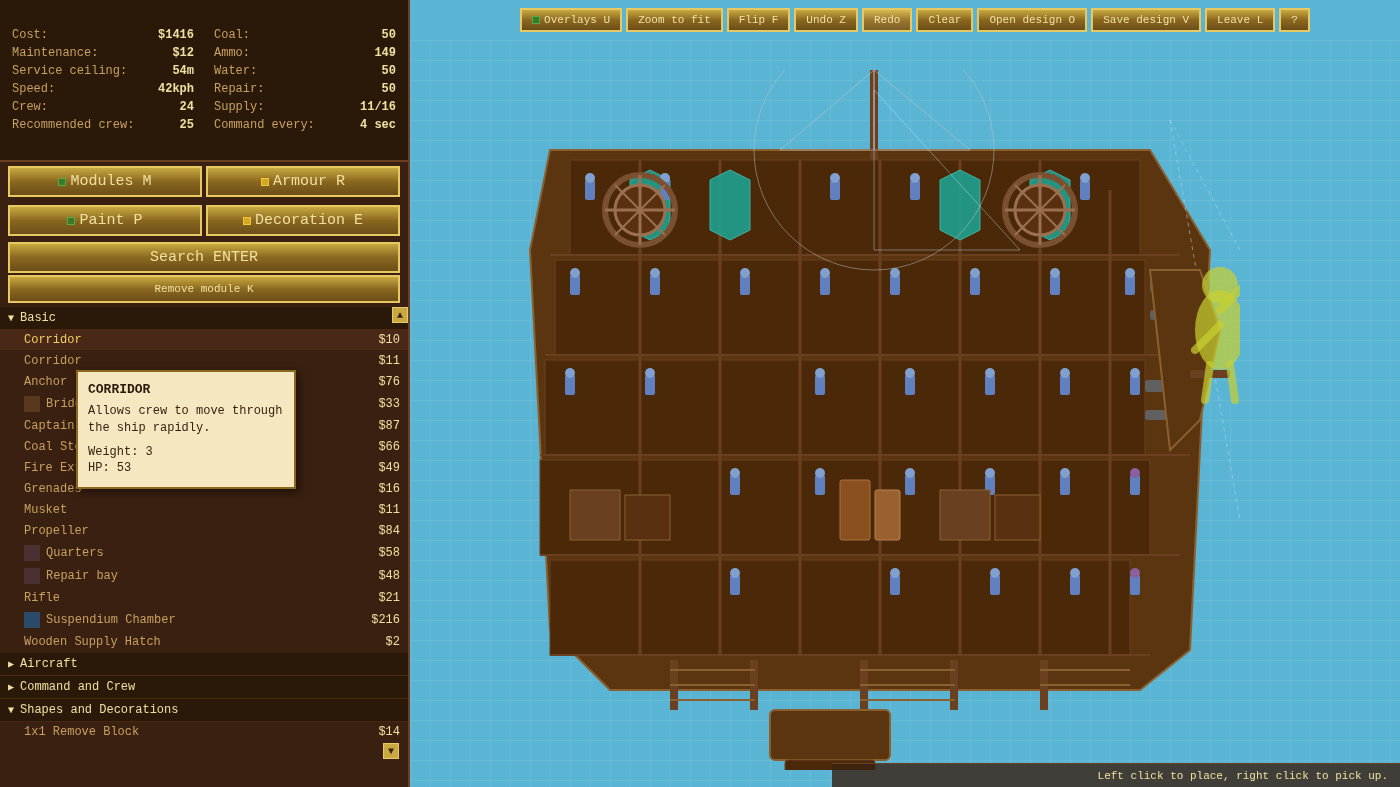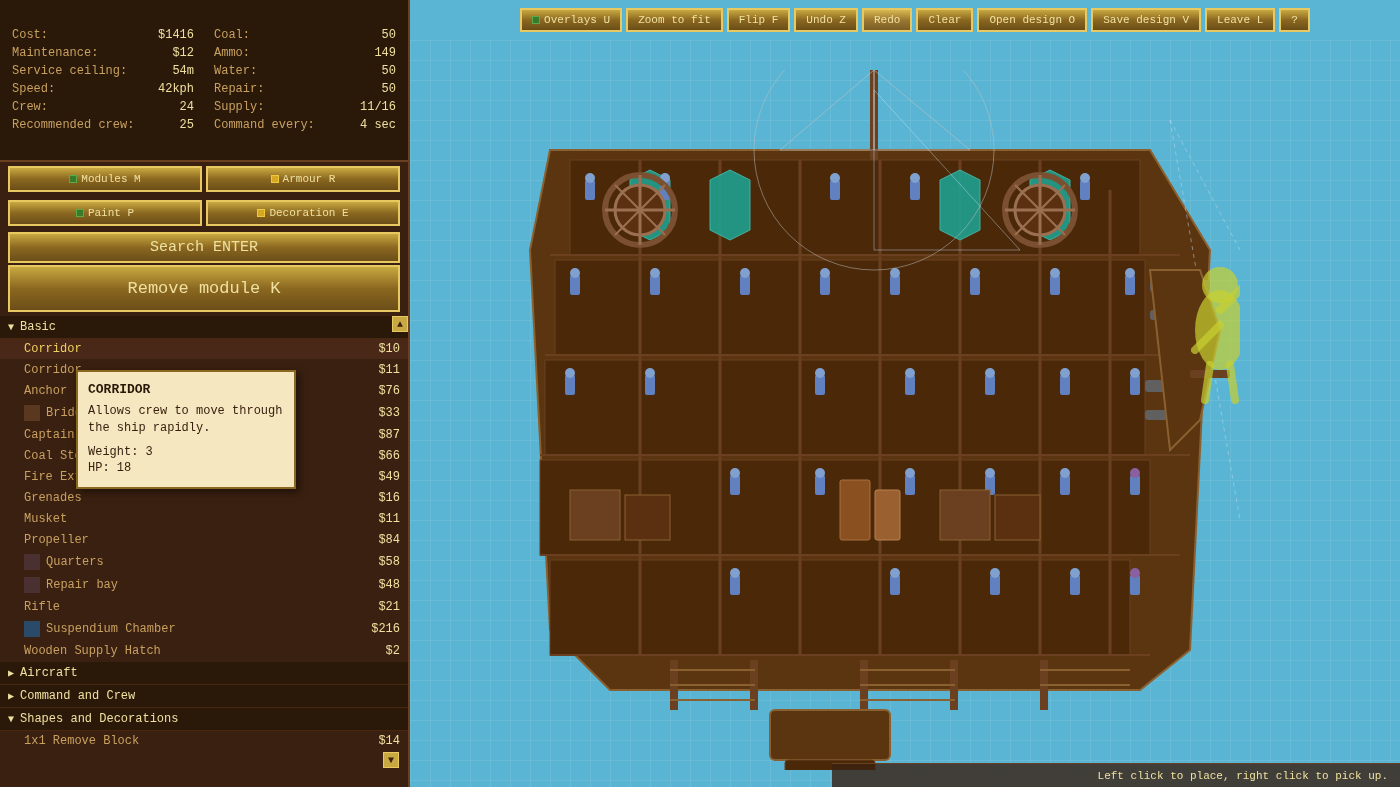--- a/index.html
+++ b/index.html
@@ -76,37 +76,37 @@
       grid-template-columns: 1fr 1fr;
       gap: 2px 20px;
     }
     .stat-row {
       display: flex;
       justify-content: space-between;
       padding: 2px 0;
       font-size: 12px;
     }
     .stat-label { color: #c8a060; }
-    .stat-value { color: #f0e0a0; font-weight: normal; }
+    .stat-value { color: #f0e0a0; font-weight: bold; }
 
     
     .panel-btn-row {
       display: flex;
       gap: 4px;
       padding: 4px 8px;
     }
     .panel-btn {
       flex: 1;
       background: linear-gradient(180deg, #c8a840 0%, #8b6820 50%, #6b4e18 100%);
       border: 2px solid #e8c860;
       color: #f0e0a0;
       padding: 5px 8px;
       cursor: pointer;
       font-family: 'Courier New', monospace;
-      font-size: 11px;
+      font-size: 15px;
       text-align: right;
       display: flex;
       align-items: center;
       gap: 4px;
       justify-content: center;
     }
     .panel-btn .indicator {
       width: 8px;
       height: 8px;
       background: #3a7a2a;
@@ -127,23 +127,23 @@
       font-family: 'Courier New', monospace;
       font-size: 15px;
       text-align: center;
       cursor: pointer;
     }
     #remove-bar {
       margin: 2px 8px 4px 8px;
       background: linear-gradient(180deg, #c8a840 0%, #8b6820 50%, #6b4e18 100%);
       border: 2px solid #e8c860;
       color: #f0e0a0;
-      padding: 12px 8px;
+      padding: 6px 8px;
       font-family: 'Courier New', monospace;
-      font-size: 17px;
+      font-size: 11px;
       text-align: center;
       cursor: pointer;
     }
 
     
     #module-list {
       overflow-y: auto;
       height: calc(787px - 215px);
       position: relative;
     }
@@ -484,21 +484,21 @@
     </div>
 
     <div style="position:sticky;bottom:0;left:0;right:0;height:16px;background:#c8a840;border:1px solid #e8c860;display:flex;align-items:center;justify-content:center;cursor:pointer;z-index:20;color:#3a2010;font-size:10px;margin-left:auto;width:16px;margin-left:383px;">▼</div>
   </div>
 </div>
 
 <div id="tooltip">
   <div class="tooltip-title">CORRIDOR</div>
   <div class="tooltip-desc">Allows crew to move through the ship rapidly.</div>
   <div class="tooltip-stat">Weight: <span>3</span></div>
-  <div class="tooltip-stat">HP: <span>18</span></div>
+  <div class="tooltip-stat">HP: <span>53</span></div>
 </div>
 
 <div id="main-canvas">
   <div class="canvas-grid"></div>
 
   <svg id="ship-svg" viewBox="0 0 750 700" xmlns="http://www.w3.org/2000/svg">
 
     <polygon points="60,80 660,80 720,180 700,580 650,620 120,620 60,560 40,180" fill="#5a3510" stroke="#8a6030" stroke-width="2"></polygon>
 
     <rect x="80" y="90" width="570" height="95" fill="#4a2808" stroke="#6a4020" stroke-width="1"></rect>

